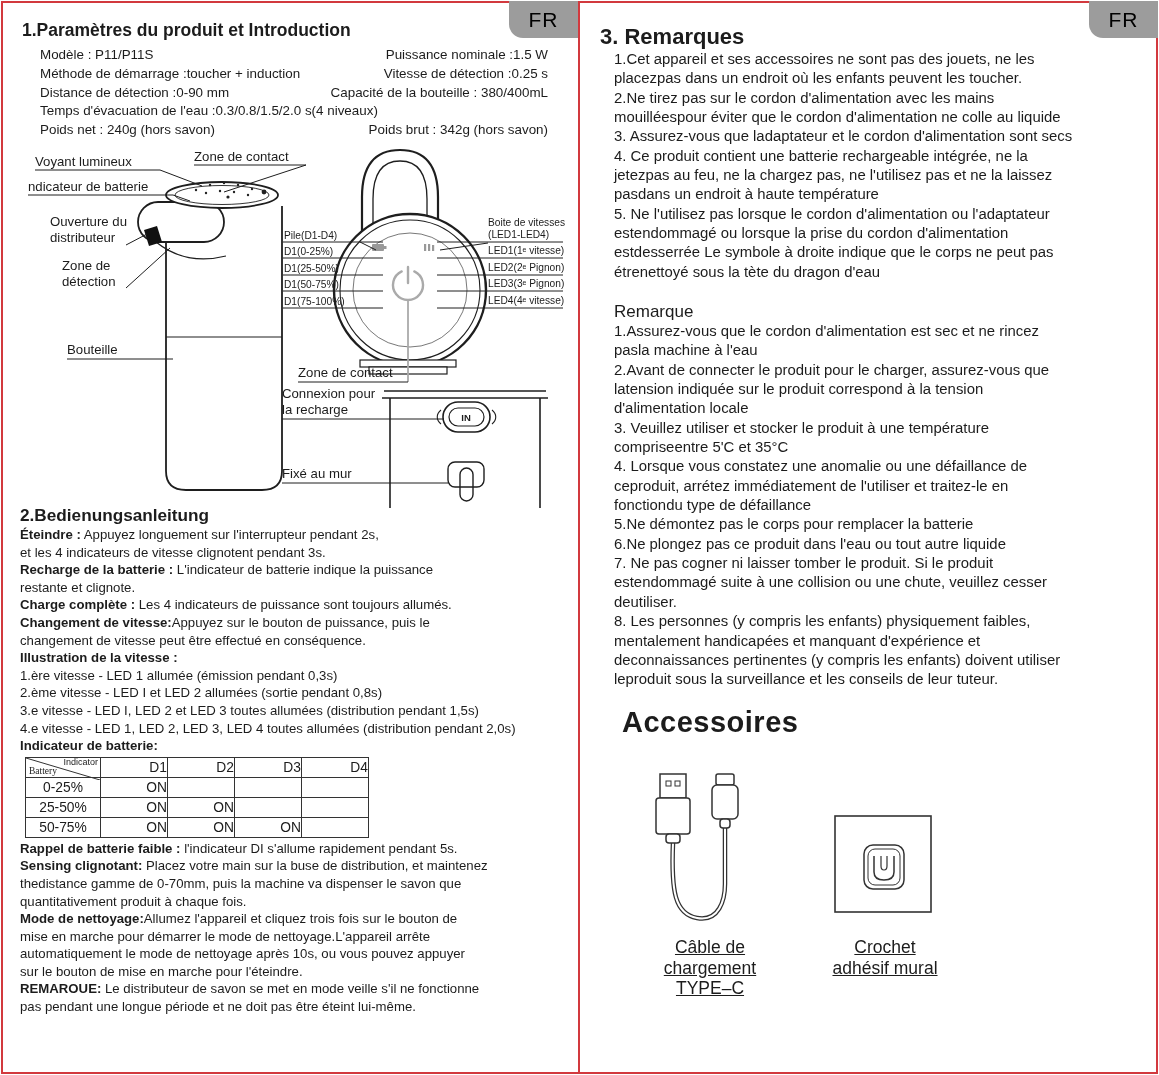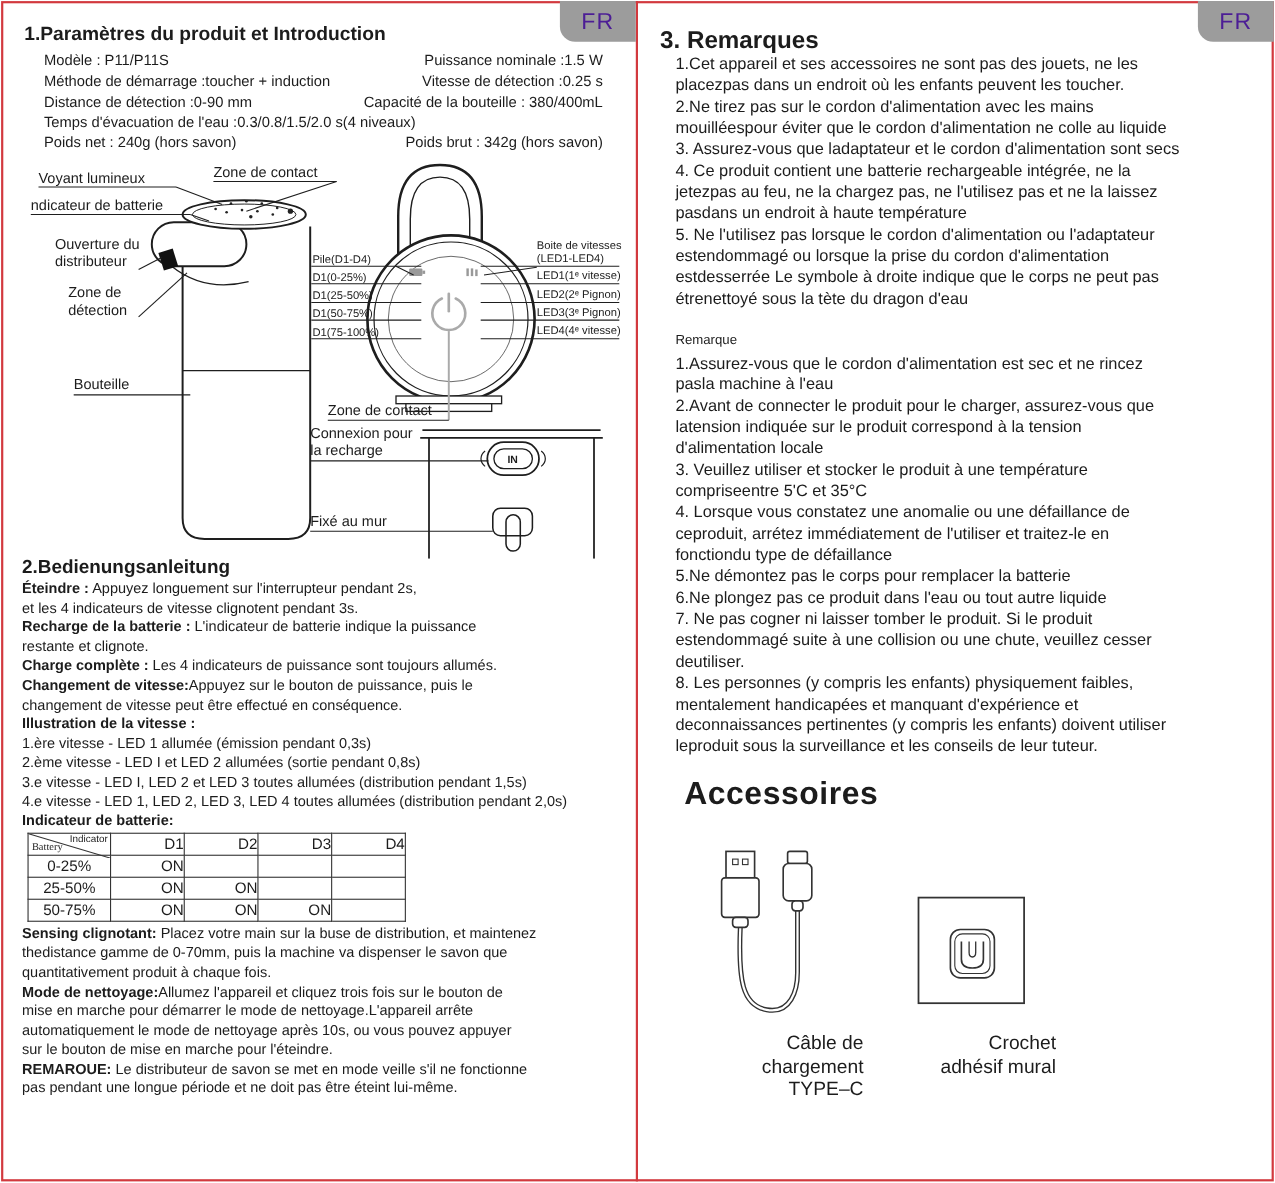--- a/index.html
+++ b/index.html
@@ -2,21 +2,21 @@
 <html><head>
 <meta charset="utf-8">
 <style>
   html,body{margin:0;padding:0;}
   body{
     width:1159px;height:1075px;position:relative;background:#fff;
     font-family:"Liberation Sans","DejaVu Sans",sans-serif;color:#1c1c1c;overflow:hidden;
   }
   .page-border{position:absolute;inset:1px;border:2px solid #d2393e;pointer-events:none;}
   .divider{position:absolute;left:578px;top:1px;bottom:1px;width:2px;background:#d2393e;}
-  .fr-tab{position:absolute;top:1px;height:37px;background:#9c9c9c;color:#4c1d95;
+  .fr-tab{position:absolute;top:1px;height:37px;background:#9c9c9c;color:#000000;
     font-size:21px;display:flex;align-items:center;justify-content:center;
     border-bottom-left-radius:14px;letter-spacing:1px;}
   .fr-tab-left{left:509px;width:69px;}
   .fr-tab-right{left:1089px;width:69px;}
 
   
   .l-title{position:absolute;left:22px;top:20px;font-size:17.5px;font-weight:bold;}
   .params{position:absolute;left:40px;top:46px;width:508px;}
   .param-row{display:flex;justify-content:space-between;font-size:13.4px;line-height:18.8px;}
 
@@ -40,24 +40,24 @@
   .btable td:not(:first-child){width:66px;text-align:right;}
   .corner{position:relative;}
   .corner svg{position:absolute;left:0;top:0;}
   .ctop{position:absolute;top:0;right:2px;font-size:9px;line-height:9px;}
   .cbot{position:absolute;bottom:1px;left:3px;font-size:9.5px;line-height:10px;font-family:Liberation Serif, serif;}
 
   
   .r-col{position:absolute;left:600px;top:0;width:552px;height:1075px;}
   .r-title{position:absolute;left:0;top:24px;font-size:22px;font-weight:bold;}
   .r-notes1{position:absolute;left:14px;top:50px;width:534px;font-size:14.9px;line-height:19.35px;}
-  .r-remarque{position:absolute;left:14px;top:302px;font-size:12px;}
+  .r-remarque{position:absolute;left:14px;top:302px;font-size:17px;}
   .r-notes2{position:absolute;left:14px;top:322px;width:534px;font-size:14.9px;line-height:19.35px;}
   .acc-title{position:absolute;left:22px;top:706px;font-size:29px;font-weight:bold;letter-spacing:.5px;}
-  .fig{position:absolute;text-align:right;width:150px;}
+  .fig{position:absolute;text-align:center;width:150px;text-decoration:underline;}
   .fig-cable{left:35px;top:772px;}
   .fig-hook{left:210px;top:772px;}
   .cap{white-space:pre-line;font-size:17.5px;line-height:20.5px;margin-top:-4px;}
 </style>
 </head>
 <body>
 
 <div class="page-border"></div>
 <div class="divider"></div>
 <div class="fr-tab fr-tab-left">
@@ -262,20 +262,21 @@
     <tr>
       <td>50-75%</td>
       <td>ON</td>
       <td>ON</td>
       <td>ON</td>
       <td></td>
     </tr>
   </tbody>
     </table>
 
+  <p><b class="bline">Rappel de batterie faible :</b><span class="pre"> l'indicateur DI s'allume rapidement pendant 5s.</span></p>
   <p><b class="bline">Sensing clignotant:</b><span class="pre"> Placez votre main sur la buse de distribution, et maintenez
 thedistance gamme de 0-70mm, puis la machine va dispenser le savon que
 quantitativement produit à chaque fois.</span></p>
   <p><b class="bline">Mode de nettoyage:</b><span class="pre">Allumez l'appareil et cliquez trois fois sur le bouton de
 mise en marche pour démarrer le mode de nettoyage.L'appareil arrête
 automatiquement le mode de nettoyage après 10s, ou vous pouvez appuyer
 sur le bouton de mise en marche pour l'éteindre.</span></p>
   <p><b class="bline">REMAROUE:</b><span class="pre"> Le distributeur de savon se met en mode veille s'il ne fonctionne
 pas pendant une longue période et ne doit pas être éteint lui-même.</span></p>
 </div>

